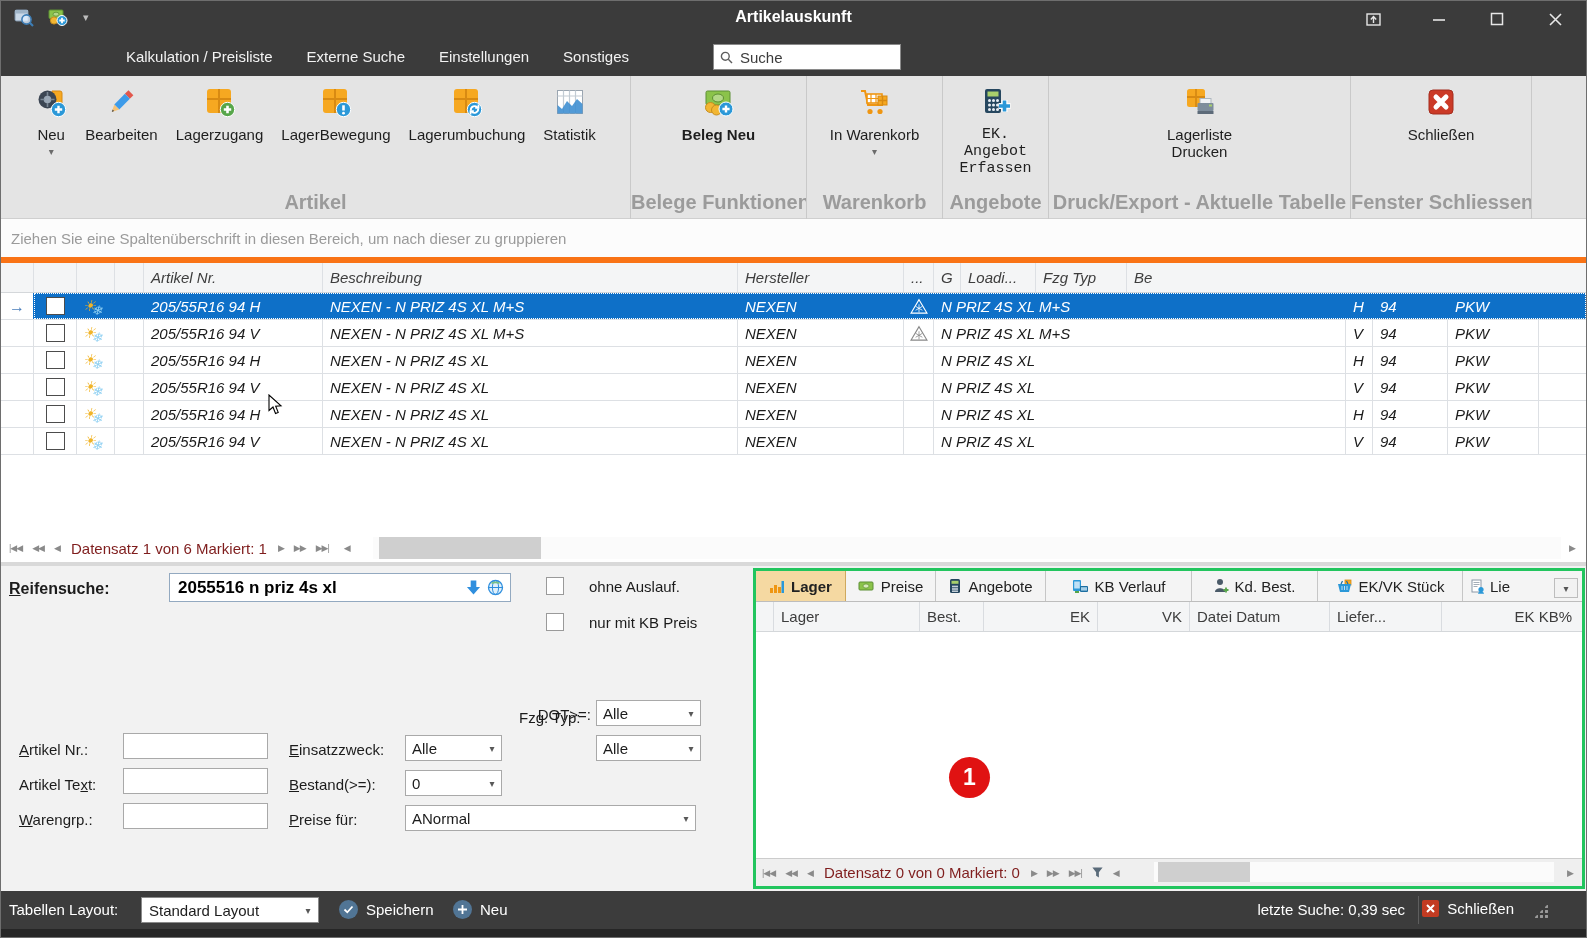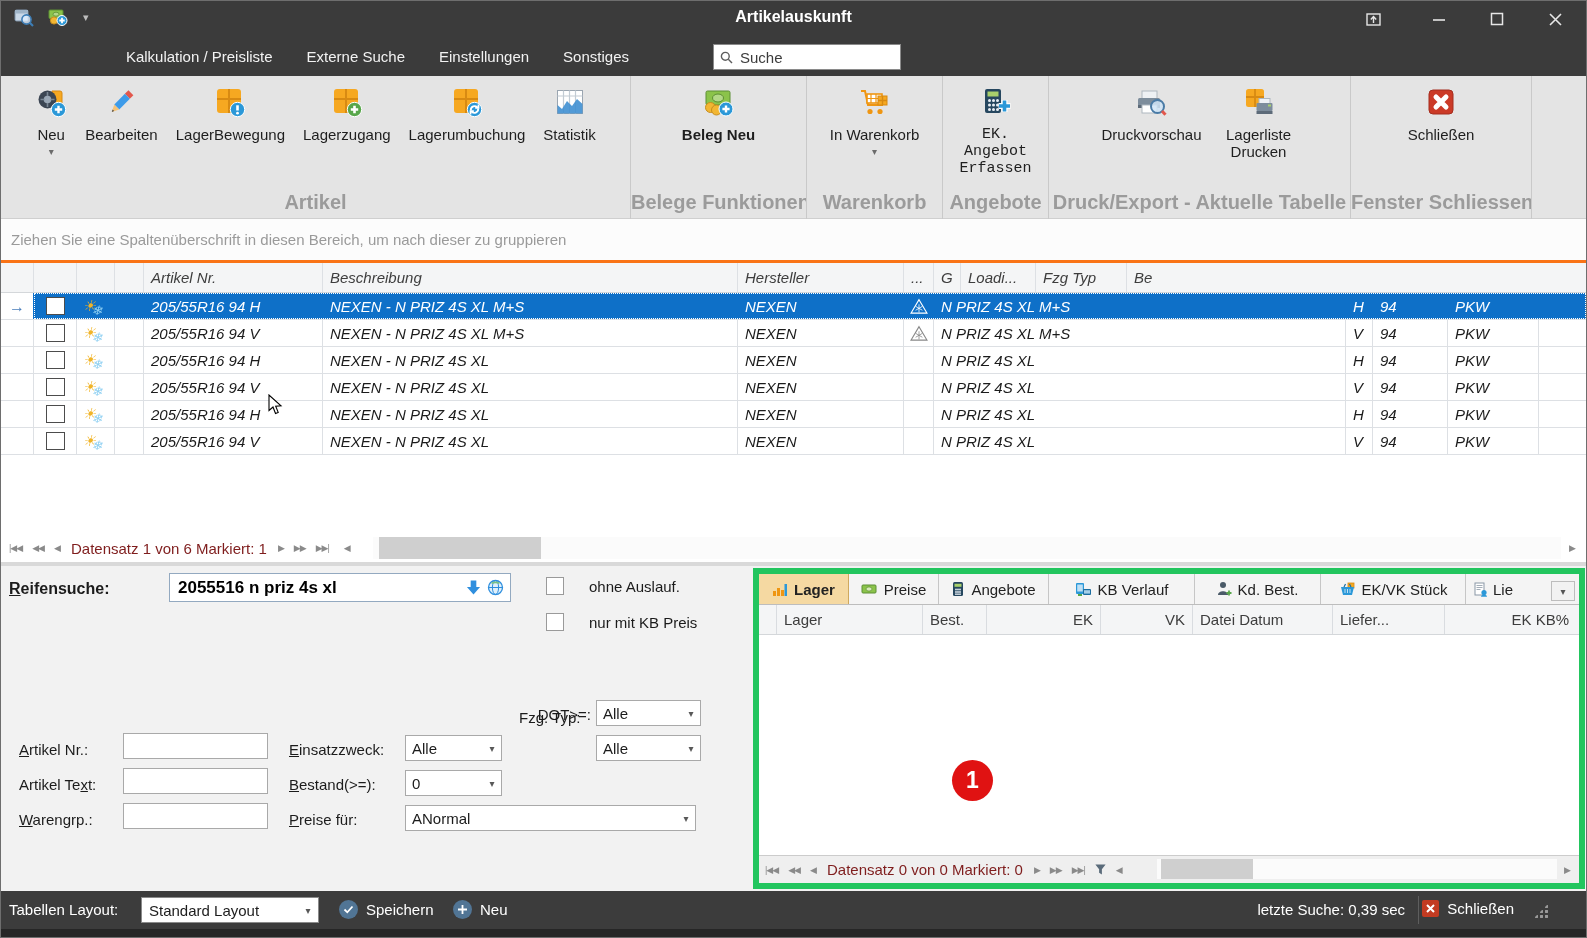--- a/index.html
+++ b/index.html
@@ -30,21 +30,21 @@
   .rgroup{position:absolute;top:0;height:143px;display:flex;justify-content:center;align-items:flex-start;border-right:1px solid #c9c9c9;box-sizing:border-box;padding-top:6px;}
   .rgroup .glabel{position:absolute;bottom:5px;left:0;width:100%;text-align:center;color:#9b9b9b;font-weight:bold;font-size:20px;white-space:nowrap;overflow:hidden;}
   .rbtn{display:flex;flex-direction:column;align-items:center;padding:2px 9px;text-align:center;}
   .rbtn .ric{height:36px;display:flex;align-items:center;justify-content:center;}
   .rbtn .rlab{margin-top:6px;line-height:17px;font-size:15px;color:#1e1e1e;white-space:pre-line;}
   .rbtn .rlab.bold{font-weight:bold;}
   .rbtn .dd{color:#6b6b6b;font-size:10px;margin-top:3px;}
   .chevron{position:absolute;left:1540px;top:183px;color:#707070;font-size:13px;font-weight:bold;}
 
   
-  .groupby{position:absolute;left:0;top:218px;width:100%;height:44px;background:#fcfcfc;border-bottom:3px solid #f97316;box-sizing:border-box;
+  .groupby{position:absolute;left:0;top:218px;width:100%;height:44px;background:#fcfcfc;border-bottom:6px solid #f97316;box-sizing:border-box;
            display:flex;align-items:center;padding-left:10px;color:#9a9a9a;font-size:15px;}
 
   
   .grid{position:absolute;left:0;top:262px;width:100%;height:271px;background:#fff;font-style:italic;}
   .ghead,.grow{display:flex;width:100%;box-sizing:border-box;}
   .ghead{height:30px;background:#f4f5f6;border-bottom:1px solid #d4d7da;}
   .ghead .c{line-height:30px;color:#3d3d3d;}
   .grow{height:27px;border-bottom:1px solid #dde0e4;background:#fff;position:relative;}
   .c{box-sizing:border-box;border-right:1px solid #dde0e4;overflow:hidden;white-space:nowrap;padding:0 7px;line-height:27px;}
   .c.noPad{padding:0;display:flex;align-items:center;justify-content:center;}
@@ -75,21 +75,21 @@
   .combo{position:absolute;background:#fff;border:1px solid #a9a9a9;box-sizing:border-box;display:flex;align-items:center;height:26px;}
   .combo .cval{flex:1;padding-left:6px;overflow:hidden;white-space:nowrap;}
   .combo .cdd{width:18px;text-align:center;color:#585858;font-size:10px;}
   .fchk{position:absolute;display:flex;align-items:center;gap:18px;}
   .fchk .box{width:16px;height:16px;background:#fff;border:1px solid #9a9a9a;margin-right:7px;}
   .reifinput{position:absolute;left:168px;top:572px;width:342px;height:29px;background:#fff;border:1px solid #93a9c0;box-sizing:border-box;display:flex;align-items:center;}
   .reifinput input{border:0;outline:0;flex:1;font:bold 17px "Liberation Sans",sans-serif;padding-left:8px;background:transparent;}
   .reifinput .icn{margin-right:6px;display:flex;align-items:center;}
 
   
-  .panel{position:absolute;left:752px;top:567px;width:832px;height:321px;background:#efefef;border:6px solid #22c55e;box-sizing:border-box;padding-left:46px;}
+  .panel{position:absolute;left:752px;top:567px;width:832px;height:321px;background:#efefef;border:3px solid #22c55e;box-sizing:border-box;padding-left:46px;}
   .ptabs{position:absolute;left:0;top:0;width:100%;height:31px;display:flex;border-bottom:1px solid #bdbdbd;box-sizing:border-box;background:#ececec;}
   .ptab{display:flex;align-items:center;justify-content:center;gap:6px;border-right:1px solid #c6c6c6;font-size:15px;color:#222;box-sizing:border-box;background:#f4f4f4;}
   .ptab.active{background:#f5d9a2;font-weight:bold;border-right-color:#cfa95e;}
   .ptab-dd{position:absolute;right:4px;top:7px;width:22px;height:18px;border:1px solid #bdbdbd;background:#f2f2f2;color:#555;
            font-size:10px;display:flex;align-items:center;justify-content:center;}
   .phead{position:absolute;left:0;top:31px;width:100%;height:30px;background:#f4f5f6;border-bottom:1px solid #d4d7da;display:flex;box-sizing:border-box;}
   .phead .c{line-height:29px;color:#3d3d3d;border-right:1px solid #d9dce0;}
   .p-ind{width:18px;}.p-lager{width:146px;}.p-best{width:64px;}.p-ek{width:114px;text-align:right;}
   .p-vk{width:92px;text-align:right;}.p-datum{width:140px;}.p-liefer{width:112px;}.p-kb{flex:1;text-align:right;border-right:0!important;}
   .pbody{position:absolute;left:0;top:61px;width:100%;height:231px;background:#fff;}
@@ -223,37 +223,37 @@
               </g>
             </svg>
         </span>
         <span class="rlab">Bearbeiten</span>
       </div>
       <div class="rbtn">
         <span class="ric">
           <svg width="32" height="32" viewBox="0 0 32 32">
               <rect x="3" y="3" width="24" height="24" rx="3" fill="#f6a821"></rect>
               <path d="M15 3 v24 M3 13 h24" stroke="#d88a12" stroke-width="2"></path>
+              <circle cx="23.5" cy="23.5" r="7.2" fill="#57a64a" stroke="#fff"></circle>
+              <path d="M23.5 19.8 v7.4 M19.8 23.5 h7.4" stroke="#fff" stroke-width="2.6"></path>
+            </svg>
+        </span>
+        <span class="rlab">Lagerzugang</span>
+      </div>
+      <div class="rbtn">
+        <span class="ric">
+          <svg width="32" height="32" viewBox="0 0 32 32">
+              <rect x="3" y="3" width="24" height="24" rx="3" fill="#f6a821"></rect>
+              <path d="M15 3 v24 M3 13 h24" stroke="#d88a12" stroke-width="2"></path>
               <circle cx="23.5" cy="23.5" r="7.2" fill="#2b98d8" stroke="#fff"></circle>
               <path d="M23.5 19.3 v5.2" stroke="#fff" stroke-width="2.6"></path>
               <circle cx="23.5" cy="27.2" r="1.4" fill="#fff"></circle>
             </svg>
         </span>
         <span class="rlab">LagerBewegung</span>
-      </div>
-      <div class="rbtn">
-        <span class="ric">
-          <svg width="32" height="32" viewBox="0 0 32 32">
-              <rect x="3" y="3" width="24" height="24" rx="3" fill="#f6a821"></rect>
-              <path d="M15 3 v24 M3 13 h24" stroke="#d88a12" stroke-width="2"></path>
-              <circle cx="23.5" cy="23.5" r="7.2" fill="#57a64a" stroke="#fff"></circle>
-              <path d="M23.5 19.8 v7.4 M19.8 23.5 h7.4" stroke="#fff" stroke-width="2.6"></path>
-            </svg>
-        </span>
-        <span class="rlab">Lagerzugang</span>
       </div>
       <div class="rbtn">
         <span class="ric">
           <svg width="32" height="32" viewBox="0 0 32 32">
               <rect x="3" y="3" width="24" height="24" rx="3" fill="#f6a821"></rect>
               <path d="M15 3 v24 M3 13 h24" stroke="#d88a12" stroke-width="2"></path>
               <circle cx="23.5" cy="23.5" r="7.2" fill="#2b98d8" stroke="#fff"></circle>
               <path d="M19.8 24.5 a4 4 0 0 1 7 -3" fill="none" stroke="#fff" stroke-width="1.8"></path>
               <path d="M27.5 18.5 v3.3 h-3.3" fill="none" stroke="#fff" stroke-width="1.8"></path>
               <path d="M27.2 22.5 a4 4 0 0 1 -7 3" fill="none" stroke="#fff" stroke-width="1.8"></path>
@@ -331,33 +331,20 @@
               <path d="M24.5 14 v12 M18.5 20 h12" stroke="#fff" stroke-width="6"></path>
               <path d="M24.5 14.5 v11 M19 20 h11" stroke="#2b98d8" stroke-width="3.6"></path>
             </svg>
         </span>
         <span class="rlab">EK. Angebot Erfassen</span>
       </div>
       <div class="glabel">Angebote</div>
     </div>
 
     <div class="rgroup" style="left:1048px;width:302px;">
-      <div class="rbtn">
-        <span class="ric">
-          <svg width="34" height="32" viewBox="0 0 34 32">
-              <rect x="8" y="5" width="15" height="8" fill="#eef1f4" stroke="#aeb7bf"></rect>
-              <rect x="4" y="12" width="22" height="10" rx="1.5" fill="#7d8d9c"></rect>
-              <rect x="4" y="19" width="22" height="3" fill="#5d6b79"></rect>
-              <rect x="8" y="19" width="15" height="8" fill="#fff" stroke="#aeb7bf"></rect>
-              <circle cx="23.5" cy="20.5" r="6.5" fill="#cfe4f7" fill-opacity="0.85" stroke="#4a7ba6" stroke-width="2"></circle>
-              <line x1="28" y1="25" x2="31.5" y2="28.8" stroke="#e2574c" stroke-width="3"></line>
-            </svg>
-        </span>
-        <span class="rlab">Druckvorschau</span>
-      </div>
       <div class="rbtn" style="width:96px;box-sizing:border-box;">
         <span class="ric">
           <svg width="32" height="32" viewBox="0 0 32 32">
               <rect x="3" y="3" width="18" height="18" rx="2.5" fill="#f6a821"></rect>
               <path d="M12 3 v18 M3 11 h18" stroke="#d88a12" stroke-width="1.8"></path>
               <rect x="16" y="12.5" width="11" height="5" fill="#eef1f4" stroke="#aeb7bf"></rect>
               <rect x="13.5" y="17" width="16" height="8" rx="1" fill="#7d8d9c"></rect>
               <rect x="13.5" y="25" width="16" height="3" fill="#5d6b79"></rect>
               <rect x="25" y="18.5" width="3" height="2" fill="#a8d06c"></rect>
             </svg>

